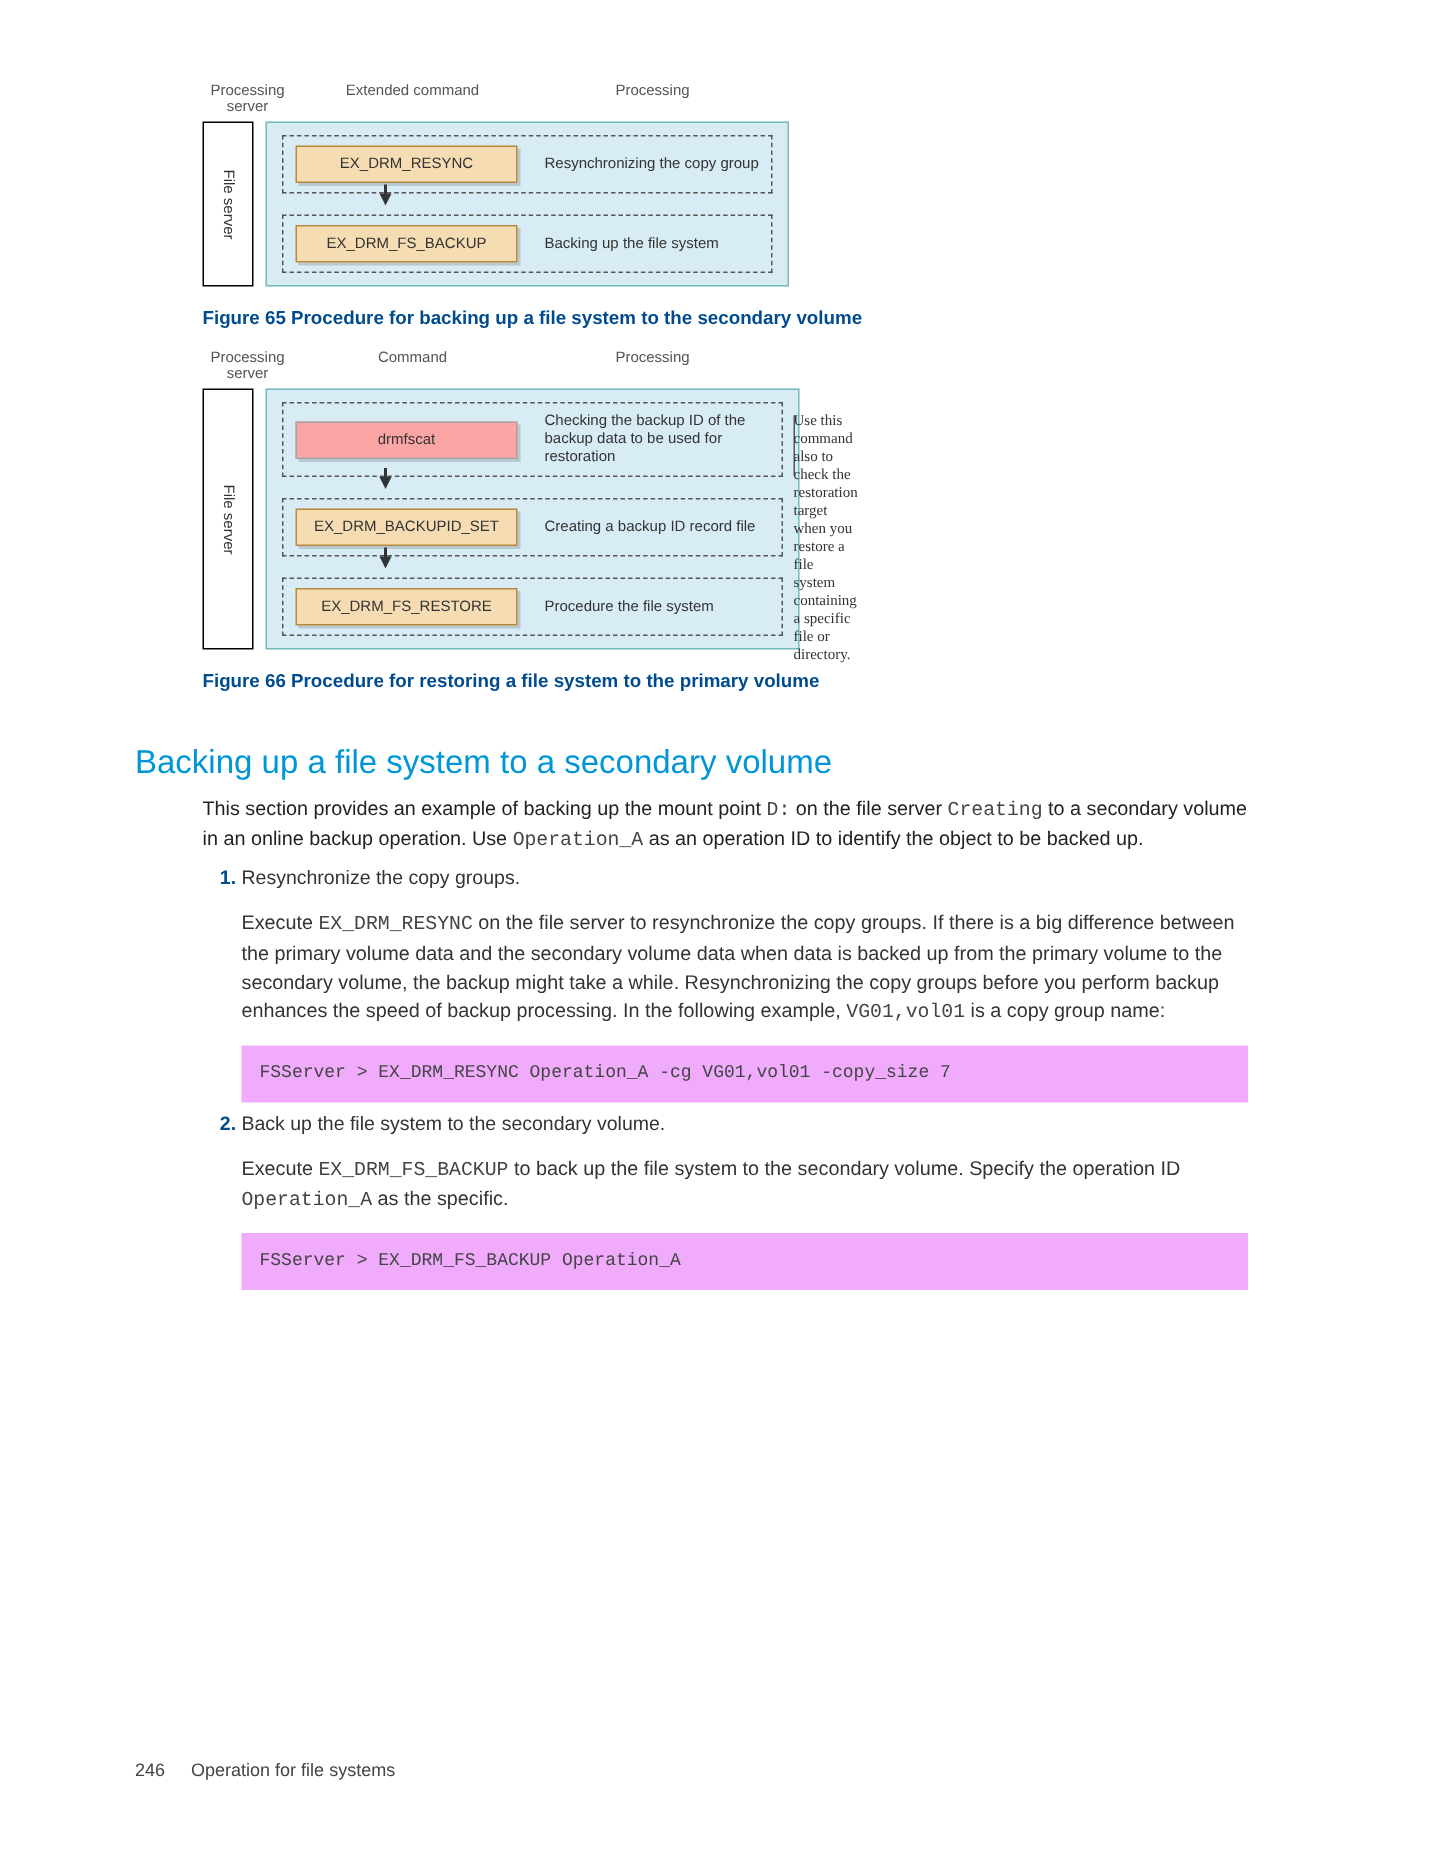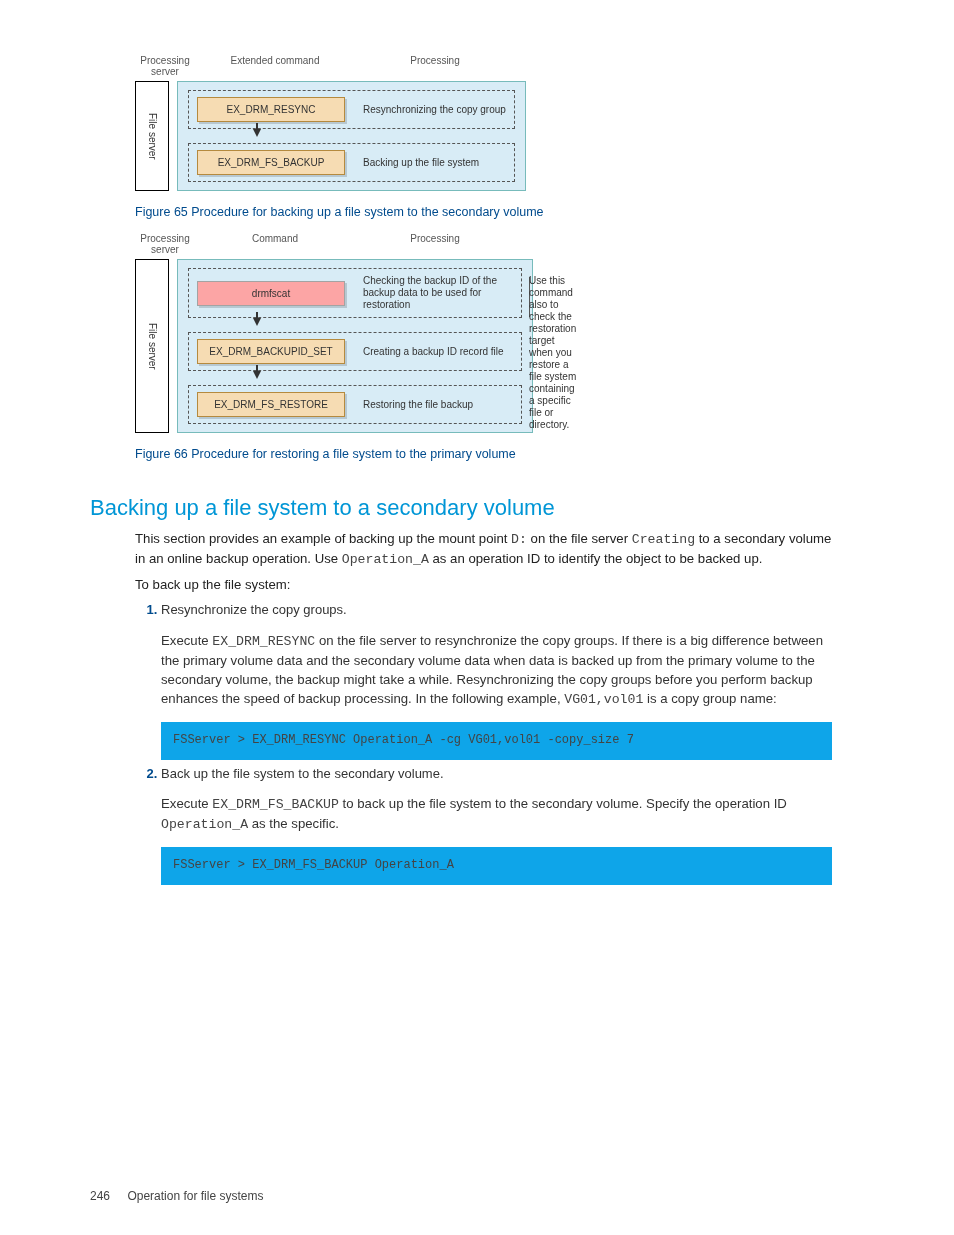--- a/index.html
+++ b/index.html
@@ -98,29 +98,30 @@
   }
   .side-note {
     font-size: 10px;
     color:#333;
     max-width: 150px;
     line-height: 12px;
     position: absolute;
     left: 100%;
     margin-left: 8px;
     top: 6px;
+    font-family: Liberation Serif, serif;
   }
   .side-brace {
     position:absolute; left:100%; top:8px; height:40px; width:6px; margin-left:2px;
     border-right:1px solid #555;
   }
 
   .fig-caption {
     color: #004b8d;
-    font-weight: 400;
+    font-weight: 700;
     font-size: 12.5px;
     margin: 14px 0 14px 45px;
   }
 
   h2.section {
     color: #0096d6;
     font-weight: 400;
     font-size: 22px;
     margin: 34px 0 8px 0;
     font-family: Arial, Helvetica, sans-serif;
@@ -131,31 +132,31 @@
     line-height: 1.45;
     color: #222;
   }
   .body-text p { margin: 6px 0; }
   .mono { font-family: "Courier New", monospace; color:#444; }
   ol.steps { margin: 8px 0 0 45px; padding-left: 26px; }
   ol.steps > li { margin-bottom: 6px; }
   ol.steps > li::marker { color: #004b8d; font-weight: 700; }
   .step-body { margin-top:4px; margin-left:0; font-size:13.2px; line-height:1.45; }
   .code-block {
-    background: #0ea5e9;
+    background: #f0abfc;
     font-family: "Courier New", monospace;
     font-size: 12px;
     padding: 10px 12px;
     margin: 8px 0 4px 0;
     color:#444;
     white-space: pre;
   }
   .footer {
     position: absolute;
-    bottom: 32px;
+    bottom: 48px;
     left: 90px;
     font-size: 12px;
     color:#444;
   }
   .footer .pn { margin-right: 14px; }
 </style>
 </head>
 <body>
 
 <div class="page">
@@ -208,35 +209,34 @@
           </div>
         <div class="step-row">
           <div class="cmd-box">EX_DRM_BACKUPID_SET</div>
           <div class="proc-text">Creating a backup ID record file</div>
         </div>
         <div class="arrow-gap">
             <div class="arrow"></div>
           </div>
         <div class="step-row">
           <div class="cmd-box">EX_DRM_FS_RESTORE</div>
-          <div class="proc-text">Restoring the file backup</div>
+          <div class="proc-text">Procedure the file system</div>
         </div>
       </div>
     </div>
   </div>
 
   <div class="fig-caption">Figure 66 Procedure for restoring a file system to the primary volume</div>
 
   <h2 class="section">Backing up a file system to a secondary volume</h2>
 
   <div class="body-text">
     <p>
       <span>This section provides an example of backing up the mount point </span><span class="mono">D:</span><span> on the file server </span><span class="mono">Creating</span><span> to a secondary volume in an online backup operation. Use </span><span class="mono">Operation_A</span><span> as an operation ID to identify the object to be backed up.</span>
     </p>
-    <p>To back up the file system:</p>
   </div>
 
   <ol class="steps">
     <li>
       <span>Resynchronize the copy groups.</span>
       <div class="step-body">
         <p>
           <span>Execute </span><span class="mono">EX_DRM_RESYNC</span><span> on the file server to resynchronize the copy groups. If there is a big difference between the primary volume data and the secondary volume data when data is backed up from the primary volume to the secondary volume, the backup might take a while. Resynchronizing the copy groups before you perform backup enhances the speed of backup processing. In the following example, </span><span class="mono">VG01,vol01</span><span> is a copy group name:</span>
         </p>
         <div class="code-block">FSServer &gt; EX_DRM_RESYNC Operation_A -cg VG01,vol01 -copy_size 7</div>

